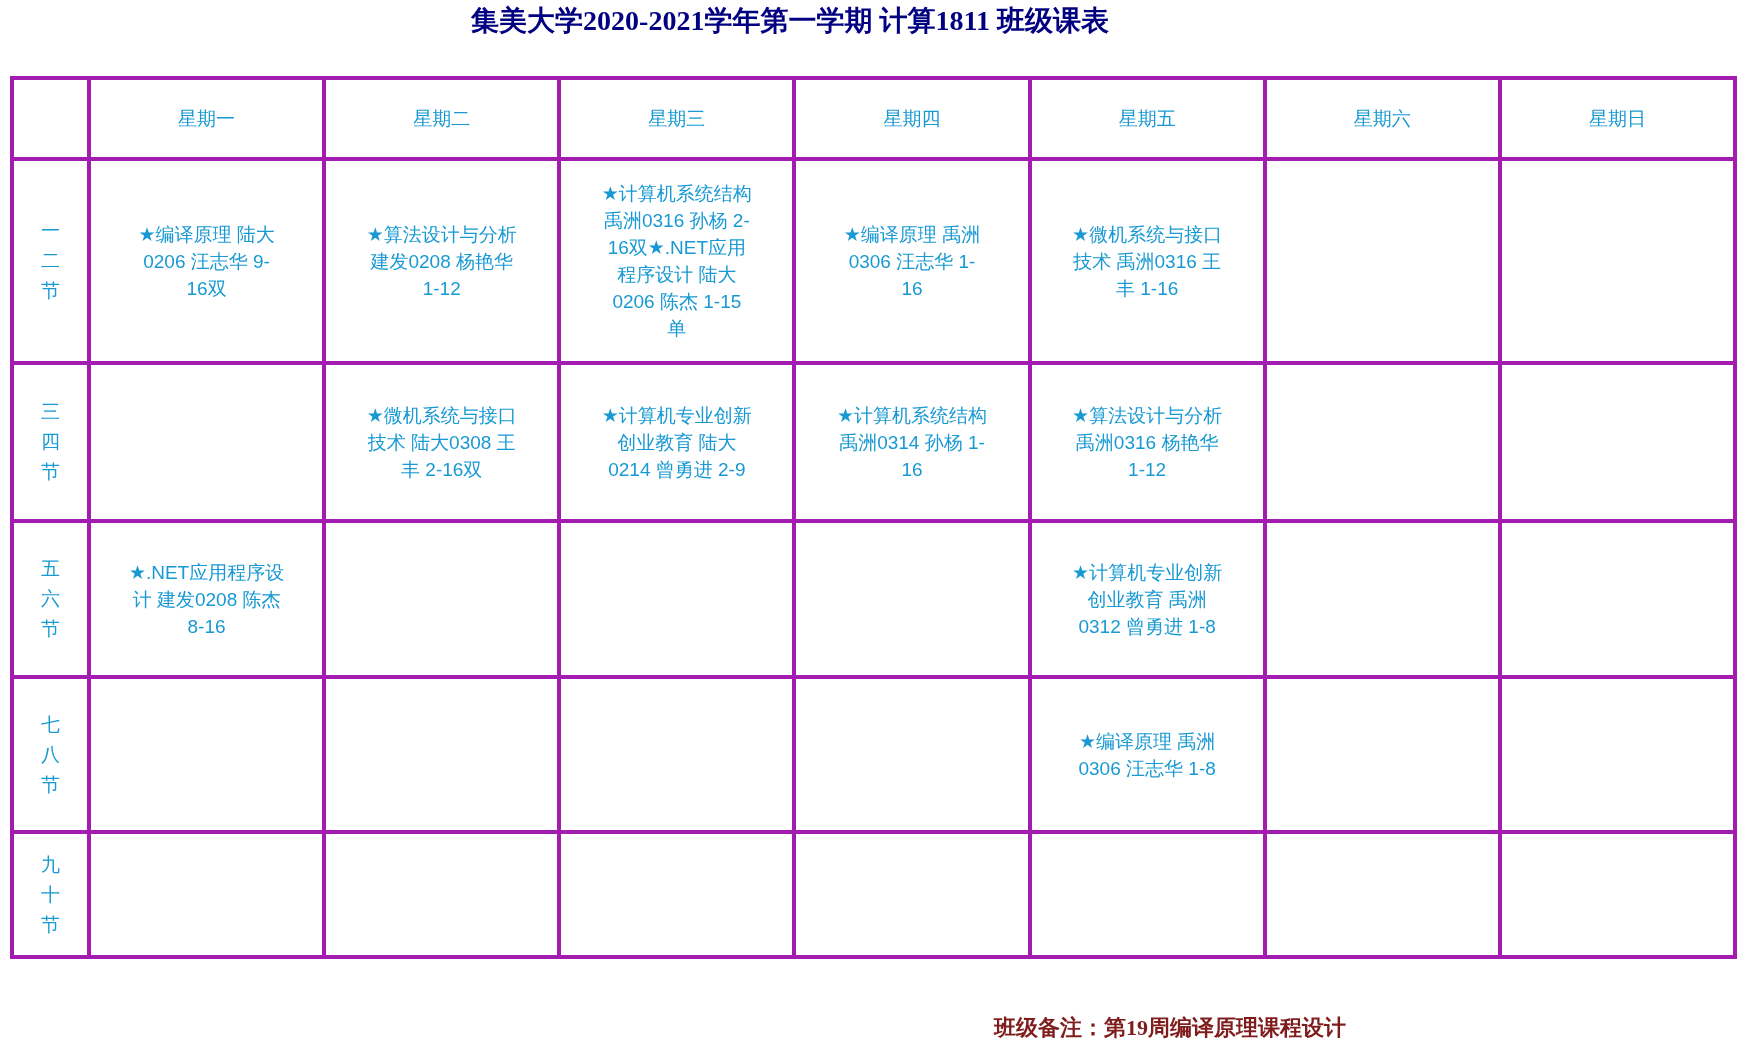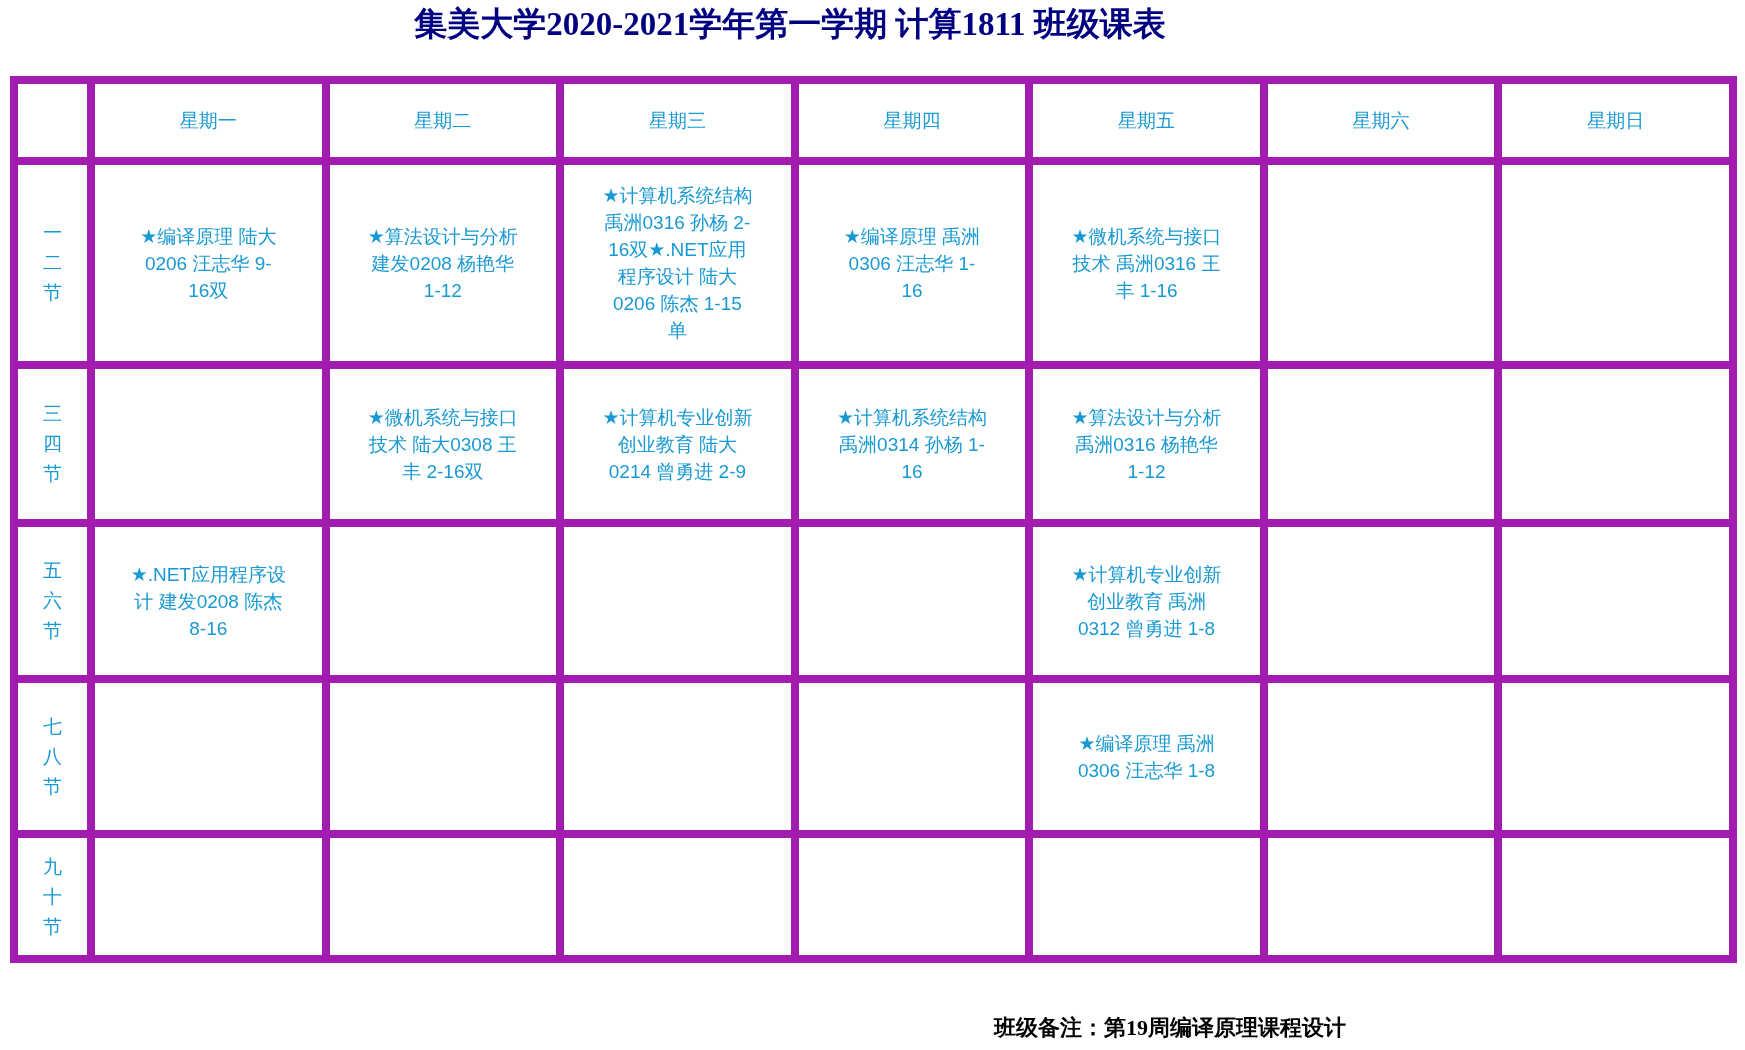--- a/index.html
+++ b/index.html
@@ -15,36 +15,36 @@
     overflow: hidden;
   }
   .page-title {
     position: absolute;
     top: 2px;
     left: 0;
     width: 1580px;
     text-align: center;
     font-family: "Liberation Serif", "DejaVu Serif", serif;
     font-weight: bold;
-    font-size: 33px;
+    font-size: 28px;
     color: #000080;
     white-space: nowrap;
   }
   table.schedule {
     position: absolute;
     left: 10px;
     top: 76px;
     width: 1727px;
     border-collapse: collapse;
     table-layout: fixed;
   }
   col.period-col { width: 77px; }
   table.schedule th,
   table.schedule td {
-    border: 8px solid #a21caf;
+    border: 4px solid #a21caf;
     color: #1899d3;
     font-weight: normal;
     text-align: center;
     vertical-align: middle;
     white-space: pre-line;
     overflow: hidden;
   }
   tr.header-row    { height: 81px;  }
   tr.row-p12       { height: 204px; }
   tr.row-p34       { height: 158px; }
@@ -63,21 +63,21 @@
     line-height: 27px;
     padding: 0 28px;
   }
   .class-note {
     position: absolute;
     left: 994px;
     top: 1013px;
     font-family: "Liberation Serif", "DejaVu Serif", serif;
     font-weight: bold;
     font-size: 22px;
-    color: #000000;
+    color: #7f1d1d;
     white-space: nowrap;
   }
 </style>
 </head>
 <body>
 
 <div class="page-title">集美大学2020-2021学年第一学期 计算1811 班级课表</div>
 
 <table class="schedule">
   <colgroup>

